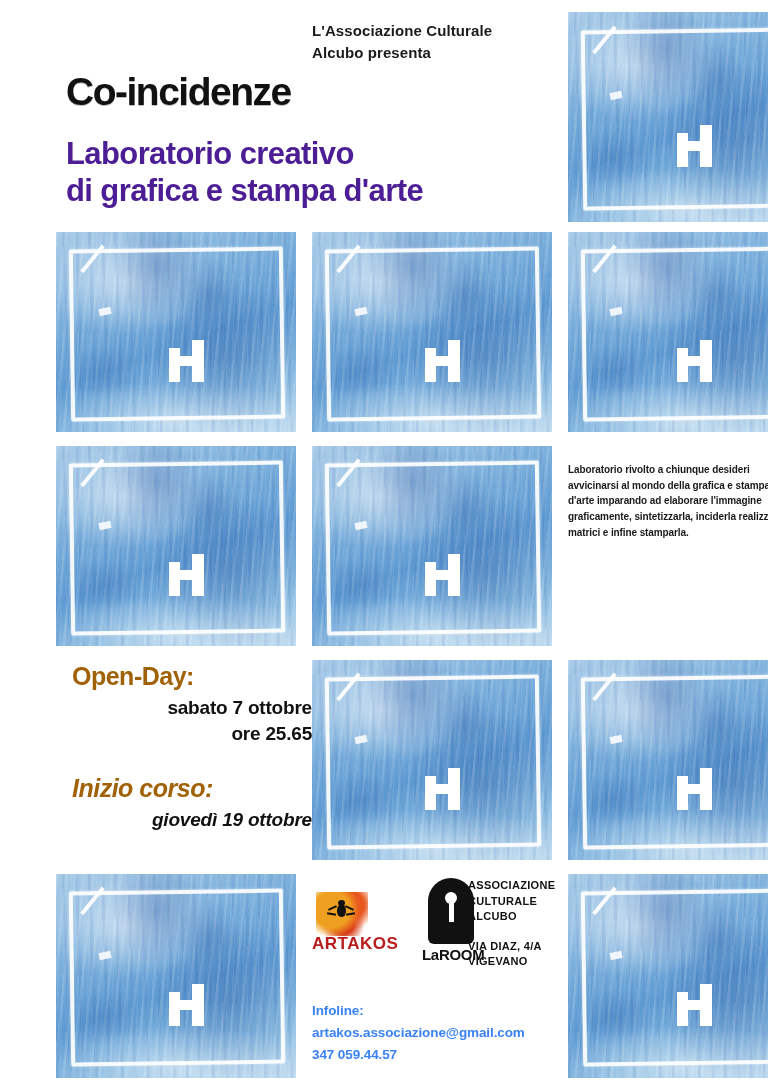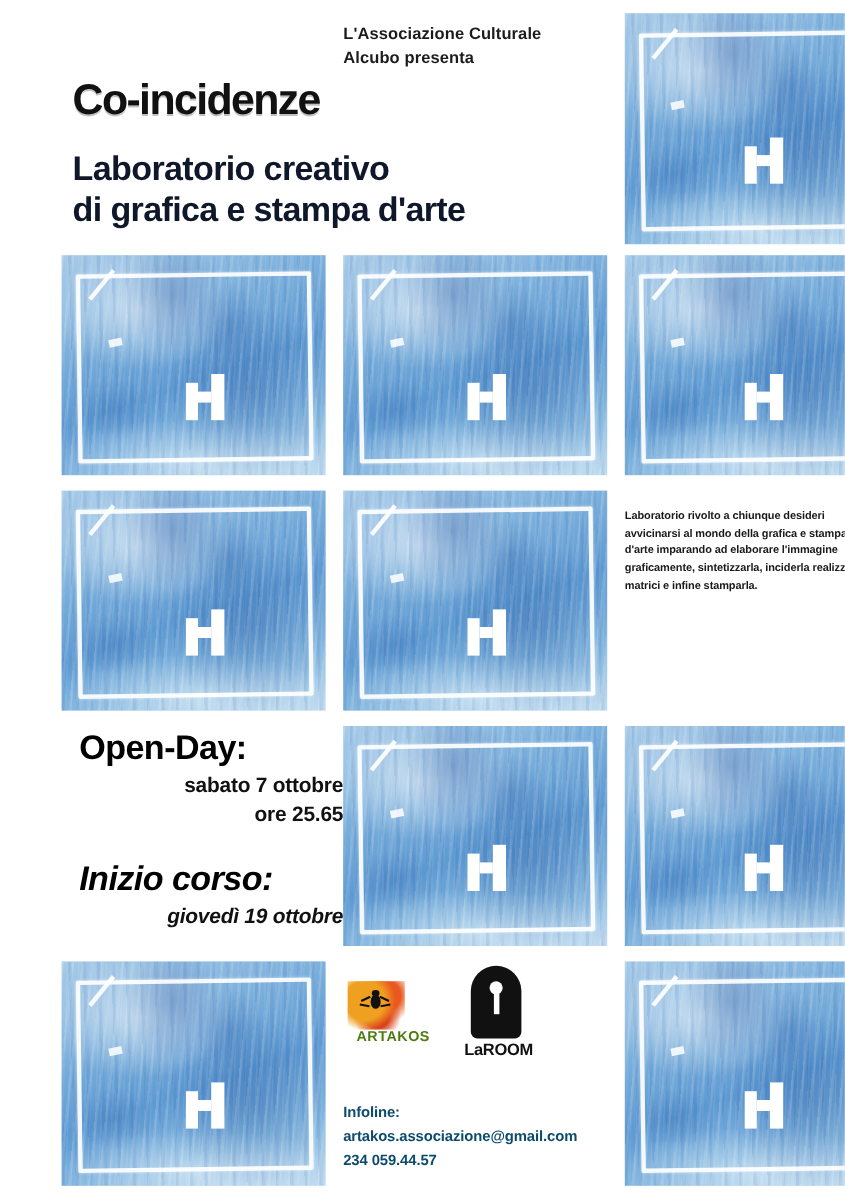--- a/index.html
+++ b/index.html
@@ -123,21 +123,21 @@
     text-shadow:
       1px 0 0 rgba(255,255,255,0.6),
       0 1px 0 rgba(0,0,0,0.25);
   }
   .title-sub {
     position: absolute;
     left: 22px;
     top: 136px;
     font-size: 31px;
     font-weight: bold;
-    color: #0f172a;
+    color: #4c1d95;
     letter-spacing: -0.6px;
     line-height: 1.18;
     white-space: nowrap;
   }
 
   .body-text {
     position: absolute;
     left: 524px;
     top: 462px;
     width: 230px;
@@ -148,23 +148,23 @@
     letter-spacing: -0.1px;
   }
 
   .dates {
     position: absolute;
     left: 28px;
     top: 662px;
     width: 240px;
   }
   .dates .head {
-    color: #000000;
-    font-weight: bold;
-    font-size: 31px;
+    color: #a16207;
+    font-weight: bold;
+    font-size: 25px;
     letter-spacing: -0.5px;
     margin: 0 0 4px 0;
   }
   .dates .line {
     color: #111111;
     font-weight: bold;
     font-size: 19px;
     line-height: 1.35;
     letter-spacing: -0.2px;
     text-align: right;
@@ -220,25 +220,25 @@
     width: 9px;
     height: 2px;
     background: #111;
   }
   .logo-artakos .bug .l1 { left: -4px; top: 7px; transform: rotate(-25deg); }
   .logo-artakos .bug .l2 { left: -5px; top: 13px; transform: rotate(10deg); }
   .logo-artakos .bug .l3 { left: 13px; top: 7px; transform: rotate(25deg); }
   .logo-artakos .bug .l4 { left: 14px; top: 13px; transform: rotate(-10deg); }
   .logo-artakos .word {
     position: absolute;
-    left: 12px;
+    left: 0px;
     top: 48px;
-    font-size: 13px;
-    font-weight: bold;
-    color: #4d7c0f;
+    font-size: 17px;
+    font-weight: bold;
+    color: #b91c1c;
     letter-spacing: 0.5px;
   }
 
   .logo-laroom {
     position: absolute;
     left: 378px;
     top: 878px;
     width: 64px;
     height: 88px;
   }
@@ -291,21 +291,21 @@
     line-height: 1.42;
     letter-spacing: 0.3px;
   }
   .assoc-block .addr { margin-top: 14px; }
 
   .infoline {
     position: absolute;
     left: 268px;
     top: 1000px;
     width: 260px;
-    color: #0c4a6e;
+    color: #3b82f6;
     font-size: 13.5px;
     font-weight: bold;
     line-height: 1.62;
     letter-spacing: -0.1px;
   }
 </style>
 </head>
 <body>
 
 <div class="poster">
@@ -461,20 +461,27 @@
         <i class="leg l4"></i>
     </span>
     <span class="word">ARTAKOS</span>
   </div>
 
   <div class="logo-laroom">
     <span class="keyhole"></span>
     <span class="word">LaROOM</span>
   </div>
 
+  <div class="assoc-block">
+    <div>ASSOCIAZIONE</div>
+    <div>CULTURALE</div>
+    <div>ALCUBO</div>
+    <div class="addr">VIA DIAZ, 4/A</div>
+    <div>VIGEVANO</div>
+  </div>
 
   <div class="infoline">
     <div>Infoline:</div>
     <div>artakos.associazione@gmail.com</div>
-    <div>234 059.44.57</div>
+    <div>347 059.44.57</div>
   </div>
 
 </div>
 
 </body></html>

